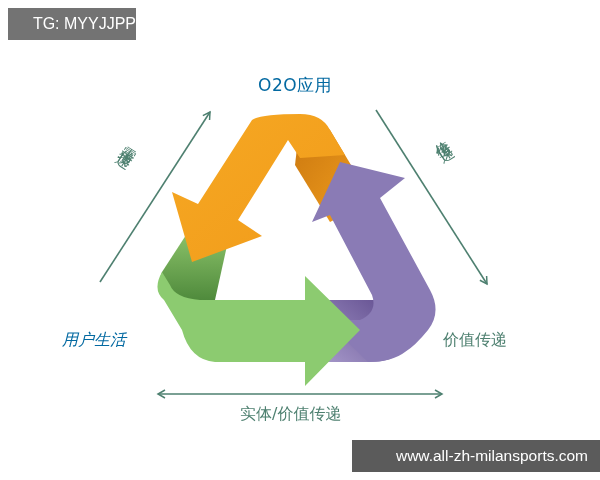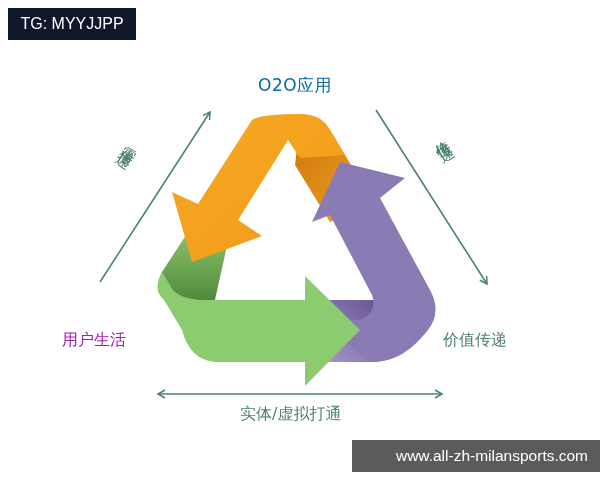--- a/index.html
+++ b/index.html
@@ -1,25 +1,25 @@
 <!DOCTYPE html>
 <html><head>
   <meta charset="utf-8">
   <style>
     html, body { margin: 0; padding: 0; }
     body { width: 600px; height: 480px; background: #ffffff; position: relative; overflow: hidden;
       font-family: "DejaVu Sans", "Liberation Sans", sans-serif; }
-    .watermark-tl { position: absolute; left: 8px; top: 8px; width: 128px; height: 32px; background: #0f172a;
-      color: #ffffff; font-family: "Liberation Sans", sans-serif; font-size: 16px; line-height: 32px; text-align: center; }
+    .watermark-tl { position: absolute; left: 8px; top: 8px; width: 128px; height: 32px; background: #737373;
+      color: #ffffff; font-family: "Liberation Sans", sans-serif; font-size: 16px; line-height: 32px; text-align: right; }
     .watermark-br { position: absolute; left: 352px; top: 440px; width: 280px; height: 32px; background: #5b5b5b;
       color: #ffffff; font-family: "Liberation Sans", sans-serif; font-size: 15.5px; line-height: 32px; text-align: center; }
     svg.diagram { position: absolute; left: 0; top: 0; }
     .lbl { position: absolute; white-space: nowrap; }
     .top-label { left: 258px; top: 74px; font-size: 17px; color: #0369a1; letter-spacing: 0.5px; }
-    .left-label { left: 62px; top: 330px; font-size: 16px; color: #a21caf; }
+    .left-label { left: 62px; top: 330px; font-size: 16px; color: #0369a1; font-style: italic; }
     .right-label { left: 443px; top: 330px; font-size: 16px; color: #4e8070; }
     .bottom-label { left: 240px; top: 404px; font-size: 16px; color: #4e8070; }
     .vert { position: absolute; font-size: 15px; color: #4e8070; writing-mode: vertical-rl; letter-spacing: 2px; }
     .demand { left: 126px; top: 138px; transform: rotate(33deg); transform-origin: center; }
     .value  { left: 424px; top: 132px; transform: rotate(-33deg); transform-origin: center; }
   </style>
 </head>
 <body>
 
 <div class="watermark-tl">TG: MYYJJPP</div>
@@ -63,17 +63,17 @@
   <path d="M368 362 Q392 362 405 352 Q415 346 428 330 Q442 312 430 290 L380 198 L405 178 L340 162 L312 222 L330 215 L372 295 Q378 312 360 320 L325 320 Z" fill="#8a7bb5"></path>
 
   <path d="M252 120 Q260 114 300 114 Q322 114 330 130 L345 155 L300 158 L288 140 L238 220 L262 236 L192 262 L172 192 L198 204 Z" fill="url(#gOr)"></path>
 
   <path d="M162 272 Q152 290 164 300 L182 330 Q190 360 215 362 L305 362 L305 386 L360 330 L305 276 L305 300 L200 300 Q175 298 170 285 Z" fill="#8ccb70"></path>
 </svg>
 
 <div class="lbl top-label">O2O应用</div>
 <div class="lbl left-label">用户生活</div>
 <div class="lbl right-label">价值传递</div>
-<div class="lbl bottom-label">实体/虚拟打通</div>
+<div class="lbl bottom-label">实体/价值传递</div>
 <div class="vert demand">需求传递</div>
 <div class="vert value">价值传递</div>
 
 <div class="watermark-br">www.all-zh-milansports.com</div>
 
 </body></html>

